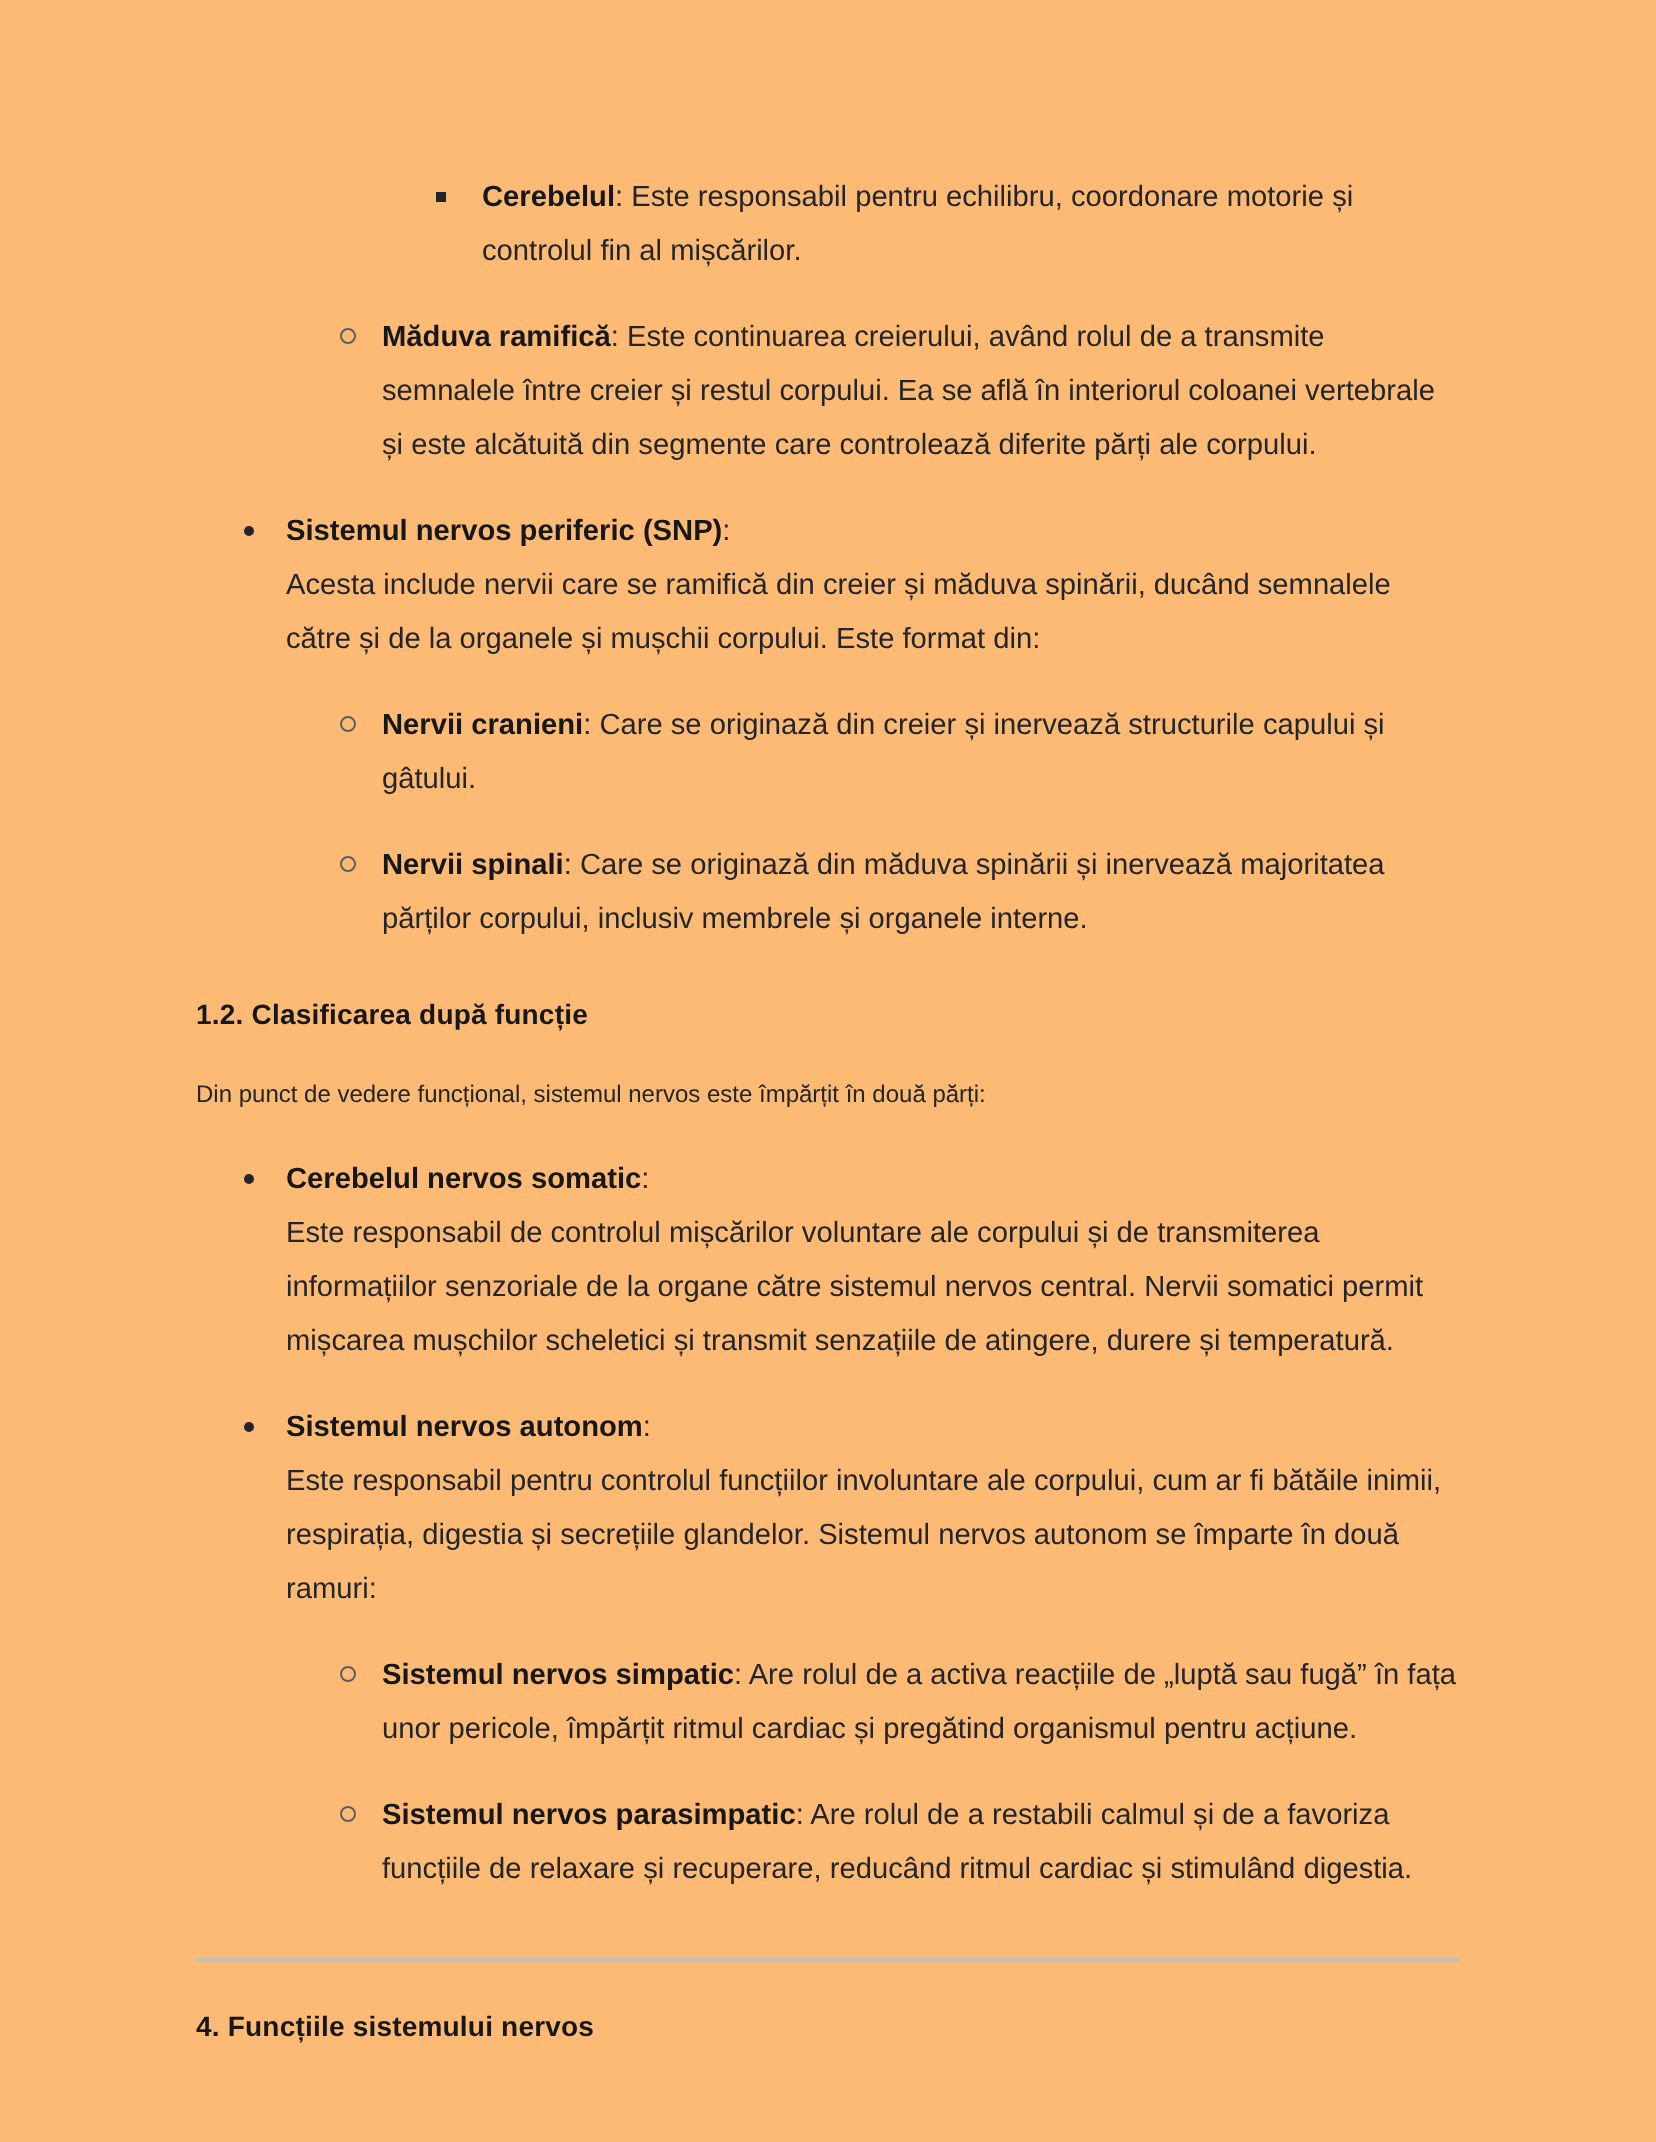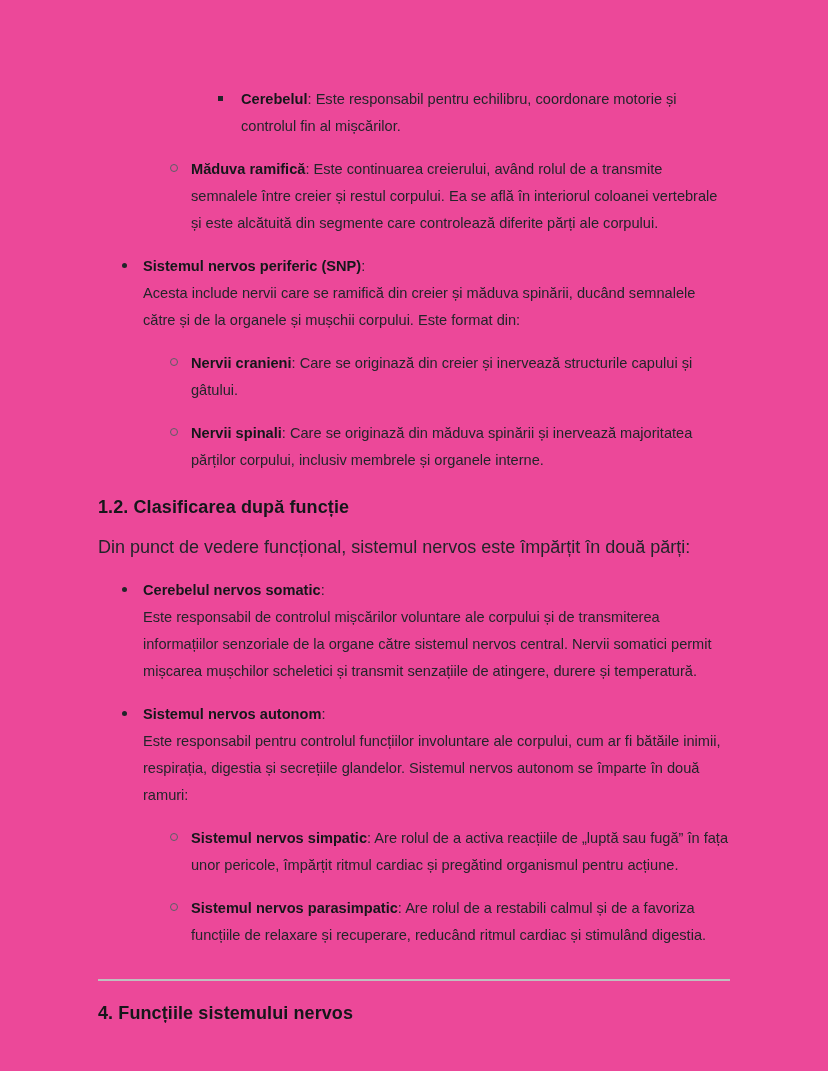--- a/index.html
+++ b/index.html
@@ -12,21 +12,21 @@
     height: 1071px;
     font-family: "Liberation Sans", sans-serif;
     color: #1d1d1f;
     -webkit-font-smoothing: antialiased;
   }
 
   .page {
     position: relative;
     width: 828px;
     height: 1071px;
-    background: #ec4899;
+    background: #fdba74;
     box-sizing: border-box;
     padding: 86px 98px 0 98px;
   }
 
   .doc {
     width: 632px;
     font-size: 14.6px;
     line-height: 27px;
     color: #22252a;
   }
@@ -118,28 +118,28 @@
     color: #15171a;
   }
 
   
   .gap-sm { height: 13px; }
   .gap-md { height: 16px; }
   .gap-lg { height: 20px; }
 
   .heading {
     font-weight: 700;
-    font-size: 18px;
+    font-size: 14px;
     line-height: 27px;
     color: #15171a;
     letter-spacing: 0.1px;
   }
 
   .para {
-    font-size: 18px;
+    font-size: 12px;
     line-height: 27px;
   }
 
   .divider {
     height: 0;
     border: 0;
     border-top: 2px solid #bfbfbf;
     margin: 0;
     width: 632px;
   }

